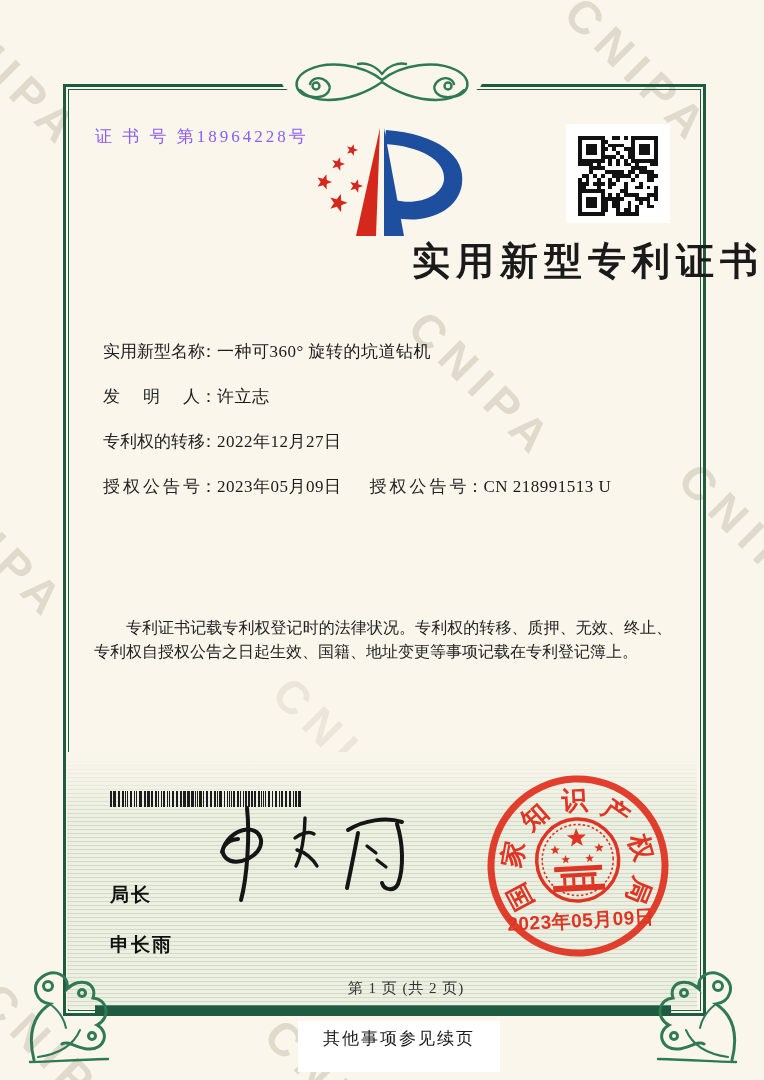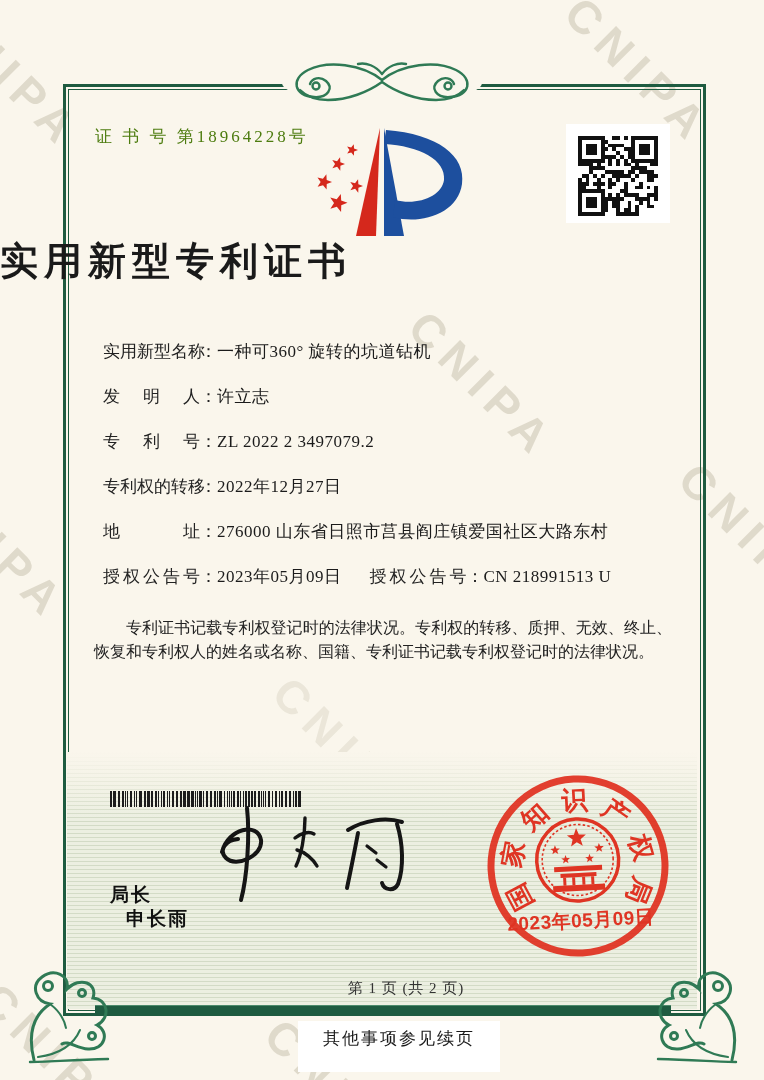--- a/index.html
+++ b/index.html
@@ -35,31 +35,31 @@
   .ornament-top{position:absolute;left:270px;top:56px;z-index:2;}
   .flourish{position:absolute;z-index:4;}
   .flourish.bl{left:20px;top:940px;}
   .flourish.br{left:654px;top:940px;transform:scaleX(-1);}
   .bottom-band{
     position:absolute;left:95px;top:1005px;width:576px;height:7px;z-index:3;
     background:#1e5b40;border-top:1px solid #4c8a6b;
   }
   .cert-no{
     position:absolute;left:95px;top:125px;z-index:3;
-    font-size:17px;letter-spacing:3px;color:#4d7c0f;
+    font-size:17px;letter-spacing:3px;color:#8b5cf6;
   }
   .logo{position:absolute;left:300px;top:126px;z-index:3;}
   .qr-box{
     position:absolute;left:566px;top:124px;width:104px;height:99px;
     background:#ffffff;z-index:3;
   }
   .qr-box svg{position:absolute;left:12px;top:12px;}
   .title{
     position:absolute;left:0;top:236px;width:764px;z-index:3;
-    text-align:left;font-size:38px;font-weight:bold;letter-spacing:6px;
+    text-align:right;font-size:38px;font-weight:bold;letter-spacing:6px;
   }
   .fields{position:absolute;left:103px;top:306px;width:580px;z-index:3;margin-top:34px;}
   .f-row{height:26px;margin-bottom:19px;font-size:17px;white-space:nowrap;}
   .f-label{
     display:inline-block;width:97px;vertical-align:top;
     text-align:justify;text-align-last:justify;color:#222;
   }
   .f-colon{color:#222;}
   .f-value{color:#1b1b1b;letter-spacing:0.5px;}
   .f-pair2{margin-left:28px;}
@@ -68,21 +68,21 @@
     margin:0 0 8px 0;font-size:16px;line-height:23.5px;
     text-indent:2em;text-align:justify;color:#222;
   }
   .barcode{position:absolute;left:110px;top:791px;z-index:3;}
   .director{
     position:absolute;left:110px;z-index:3;
     font-family:"Liberation Sans","DejaVu Sans",sans-serif;
     font-weight:bold;font-size:19px;color:#111;letter-spacing:2px;
   }
   .director.t1{top:852px;margin-top:30px;}
-  .director.t2{top:906px;margin-left:16px;}
+  .director.t2{top:932px;}
   .signature{position:absolute;left:200px;top:798px;z-index:3;}
   .seal{position:absolute;left:482px;top:770px;z-index:5;transform:rotate(-3deg);opacity:0.93;}
   .page-info{
     position:absolute;left:0;top:979px;width:764px;z-index:3;
     text-align:center;font-size:15px;letter-spacing:1px;color:#333;margin-left:24px;
   }
   .cont-box{
     position:absolute;left:298px;top:1021px;width:202px;height:51px;z-index:3;
     background:#ffffff;text-align:center;line-height:36px;
     font-size:17px;letter-spacing:2px;color:#1a1a1a;
@@ -309,28 +309,26 @@
       <rect x="1" y="15" width="5" height="5" fill="#fff"></rect>
       <rect x="2" y="16" width="3" height="3" fill="#111"></rect>
     </svg>
 </div>
 
 <div class="title">实用新型专利证书</div>
 
 <div class="fields" id="fields">
     <div class="f-row"><span class="f-label">实用新型名称</span><span class="f-colon">：</span><span class="f-value">一种可360° 旋转的坑道钻机</span></div>
     <div class="f-row"><span class="f-label">发明人</span><span class="f-colon">：</span><span class="f-value">许立志</span></div>
-    <div class="f-row"><span class="f-label">专利号</span><span class="f-colon">：</span><span class="f-value">ZL 2022 2 3497079.2</span></div>
     <div class="f-row"><span class="f-label">专利权的转移</span><span class="f-colon">：</span><span class="f-value">2022年12月27日</span></div>
-    <div class="f-row"><span class="f-label">地址</span><span class="f-colon">：</span><span class="f-value">276000 山东省日照市莒县阎庄镇爱国社区大路东村</span></div>
     <div class="f-row"><span class="f-label">授权公告号</span><span class="f-colon">：</span><span class="f-value">2023年05月09日</span><span class="f-pair2"><span class="f-label">授权公告号</span><span class="f-colon">：</span><span class="f-value">CN 218991513 U</span></span></div>
   </div>
 
 <div class="paras" id="paras">
-    <p>专利证书记载专利权登记时的法律状况。专利权的转移、质押、无效、终止、恢复和专利权人的姓名或名称、国籍、专利证书记载专利权登记时的法律状况。</p>
+    <p>专利证书记载专利权登记时的法律状况。专利权的转移、质押、无效、终止、专利权自授权公告之日起生效、国籍、地址变更等事项记载在专利登记簿上。</p>
   </div>
 
 <svg class="barcode" id="barcode-svg" width="196" height="16">
     <rect x="0" y="0" width="2" height="16" fill="#1c1c1c"></rect>
     <rect x="3" y="0" width="3" height="16" fill="#1c1c1c"></rect>
     <rect x="8" y="0" width="2" height="16" fill="#1c1c1c"></rect>
     <rect x="12" y="0" width="2" height="16" fill="#1c1c1c"></rect>
     <rect x="15" y="0" width="1" height="16" fill="#1c1c1c"></rect>
     <rect x="17" y="0" width="1" height="16" fill="#1c1c1c"></rect>
     <rect x="20" y="0" width="2" height="16" fill="#1c1c1c"></rect>

